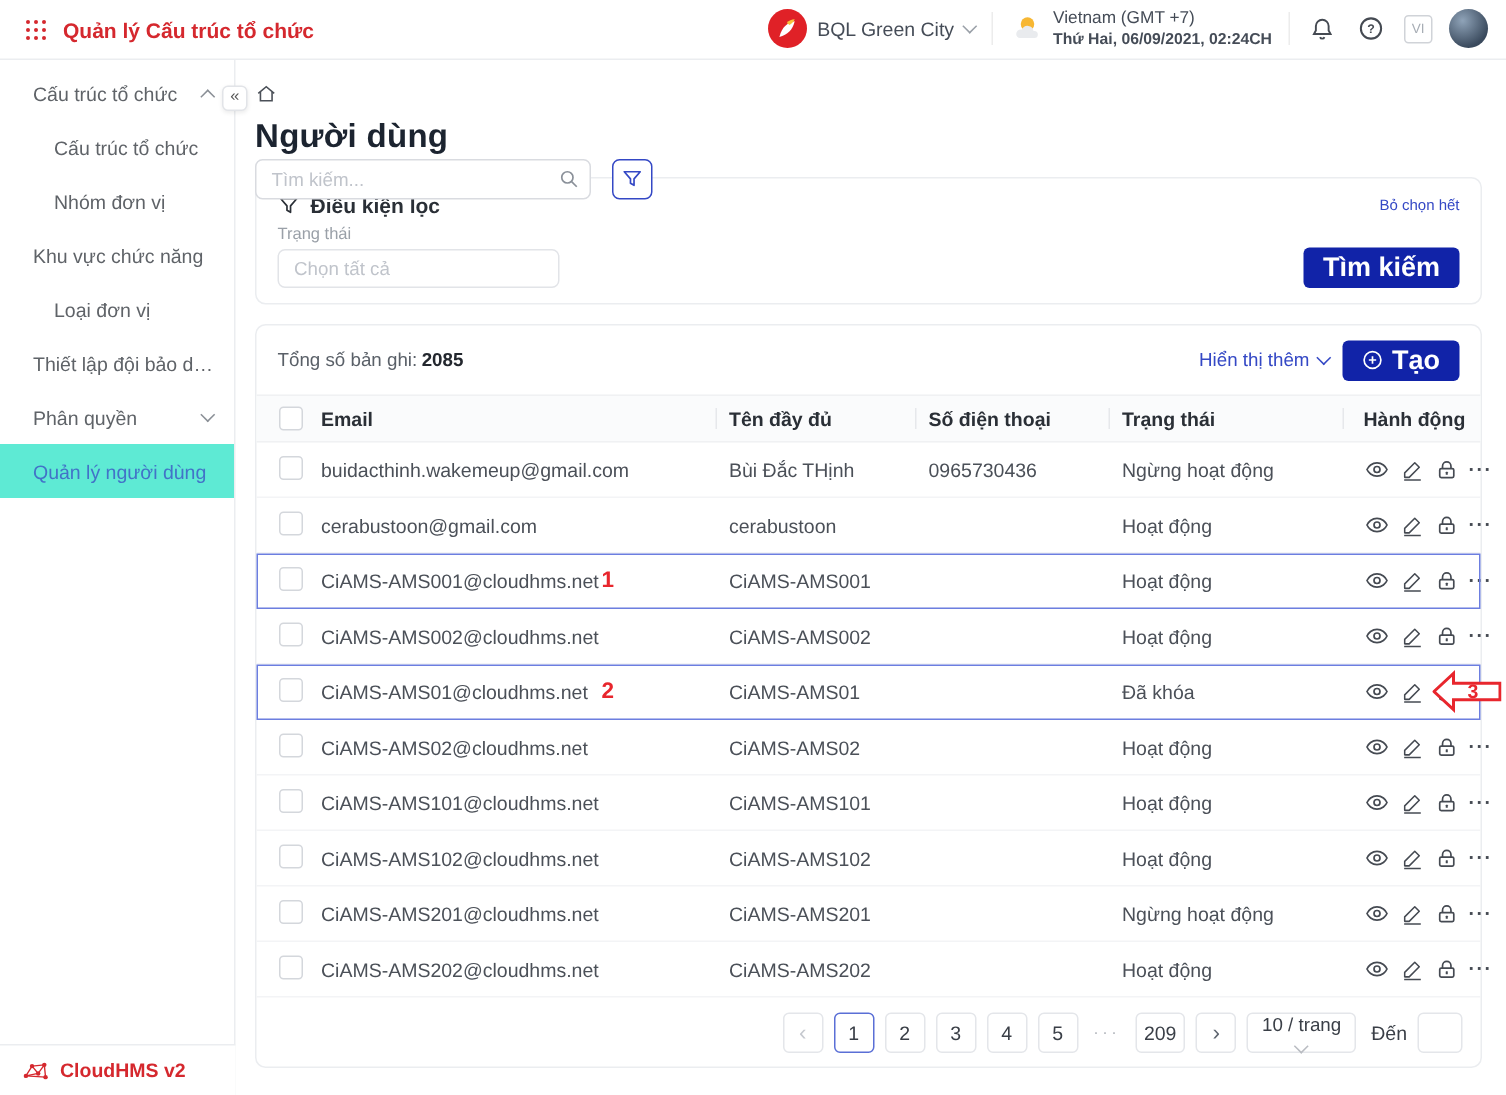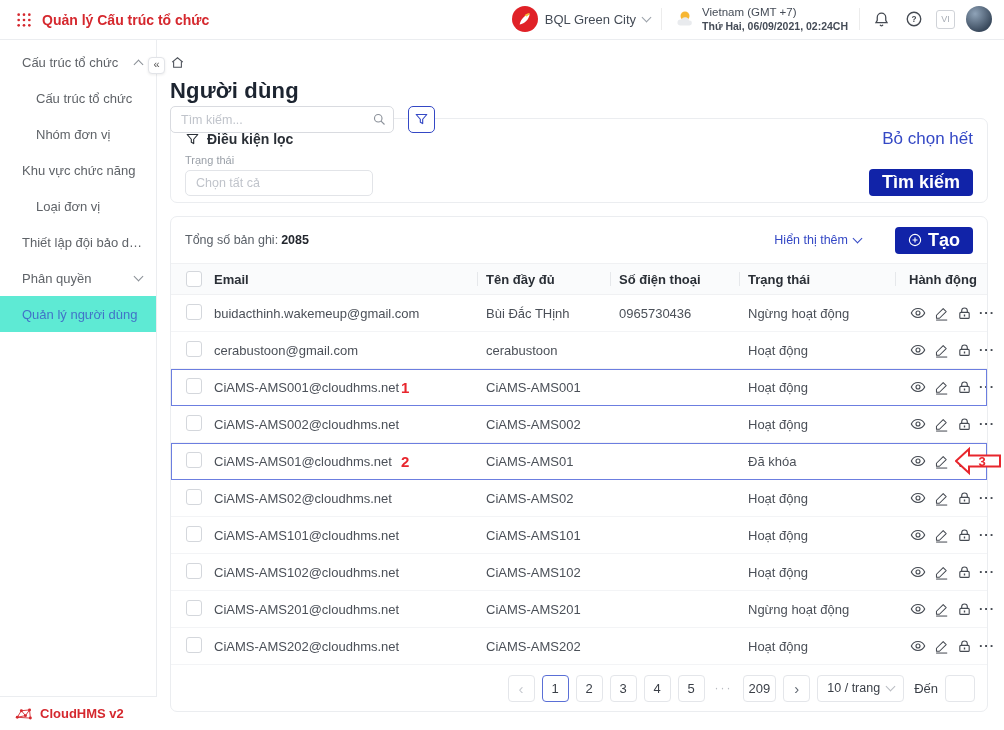--- a/index.html
+++ b/index.html
@@ -63,34 +63,34 @@
                    padding:0 28px 0 10px;font-size:12.5px;color:#454a52;outline:none;font-family:inherit;}
   .searchbox input::placeholder{color:#c0c4cb;}
   .search-ic{position:absolute;right:7px;top:6px;pointer-events:none;}
   .filter-btn{width:27px;height:27px;border:1px solid #3448c5;background:#fff;border-radius:5px;
               display:flex;align-items:center;justify-content:center;cursor:pointer;padding:0;color:#3448c5;}
 
   .card{border:1px solid #ebedf0;border-radius:7px;background:#fff;box-sizing:border-box;}
   .filter-card{margin-top:6px;height:85px;padding:10px 14px 8px;}
   .fc-head{display:flex;align-items:center;justify-content:space-between;}
   .fc-title{display:flex;align-items:center;gap:7px;font-size:14px;font-weight:700;color:#2a2f36;}
-  .link{color:#3448c5;font-size:17px;cursor:pointer;background:none;border:none;padding:0;}
+  .link{color:#3448c5;font-size:10px;cursor:pointer;background:none;border:none;padding:0;}
   .fc-label{font-size:11px;color:#9aa0a8;margin-top:5px;}
   .fc-row{display:flex;align-items:flex-end;justify-content:space-between;margin-top:3px;}
   .select{width:188px;height:26px;border:1px solid #e2e4e8;border-radius:5px;display:flex;align-items:center;
           padding:0 10px;color:#c0c4cb;font-size:12.5px;box-sizing:border-box;cursor:pointer;background:#fff;}
   .btn-primary{background:#1123a8;color:#fff;border:none;border-radius:4px;height:27px;padding:0 13px;
                font-size:18px;font-weight:600;cursor:pointer;display:flex;align-items:center;gap:6px;}
 
   
   .table-card{margin-top:13px;position:relative;}
   .tc-head{height:46px;display:flex;align-items:center;justify-content:space-between;padding:0 14px;}
   .total{font-size:12.5px;color:#5a6068;}
   .total b{color:#23272e;margin-left:3px;}
-  .tc-actions{display:flex;align-items:center;gap:34px;}
+  .tc-actions{display:flex;align-items:center;gap:9px;}
   .show-more{display:flex;align-items:center;gap:6px;font-size:12.5px;}
   .thead,.trow{display:grid;grid-template-columns:43px 272px 133px 129px 156px 1fr;align-items:center;}
   .thead{height:30px;background:#fafbfc;border-top:1px solid #f0f1f3;border-bottom:1px solid #f0f1f3;
          font-weight:700;color:#2a2f36;font-size:13px;}
   .th{position:relative;height:100%;display:flex;align-items:center;}
   .th.sep::after{content:"";position:absolute;right:8px;top:8px;bottom:8px;width:1px;background:#e6e8eb;}
   .trow{height:36px;border-bottom:1px solid #f3f4f6;position:relative;font-size:13px;color:#4b5058;}
   .trow.outlined{outline:1.6px solid #6c7ee0;outline-offset:-1px;}
   .c-cb{padding-left:15px;}
   .cb{width:14px;height:14px;border:1px solid #d4d7dc;border-radius:3px;display:inline-block;background:#fff;cursor:pointer;}
@@ -106,21 +106,21 @@
 
   
   .pagination{height:46px;display:flex;align-items:center;justify-content:flex-end;gap:7px;padding-right:12px;}
   .pbox{min-width:27px;height:27px;border:1px solid #e4e6ea;border-radius:4px;background:#fff;
         display:flex;align-items:center;justify-content:center;font-size:13px;color:#3a3f47;
         cursor:pointer;padding:0 5px;box-sizing:border-box;}
   .pbox.active{border-color:#5a6fd6;}
   .pbox.prev{color:#c6c9cf;font-size:15px;}
   .pbox.next{color:#5f6670;font-size:15px;}
   .p-ell{color:#b9bcc2;font-size:12px;letter-spacing:2px;width:24px;text-align:center;}
-  .psize{gap:7px;padding:0 9px;font-size:12.5px;cursor:pointer;}
+  .psize{gap:7px;padding:0 9px;font-size:12.5px;cursor:pointer;flex-direction:column;}
   .psize .cdown{color:#b9bcc2;}
   .goto-label{color:#3a3f47;font-size:13px;margin-left:3px;}
   .goto-input{width:30px;height:27px;border:1px solid #e4e6ea;border-radius:4px;box-sizing:border-box;outline:none;}
   .pages{display:contents;}
   svg text{font-family:inherit;}
 </style>
 </head>
 <body>
 
 <div id="screen">

